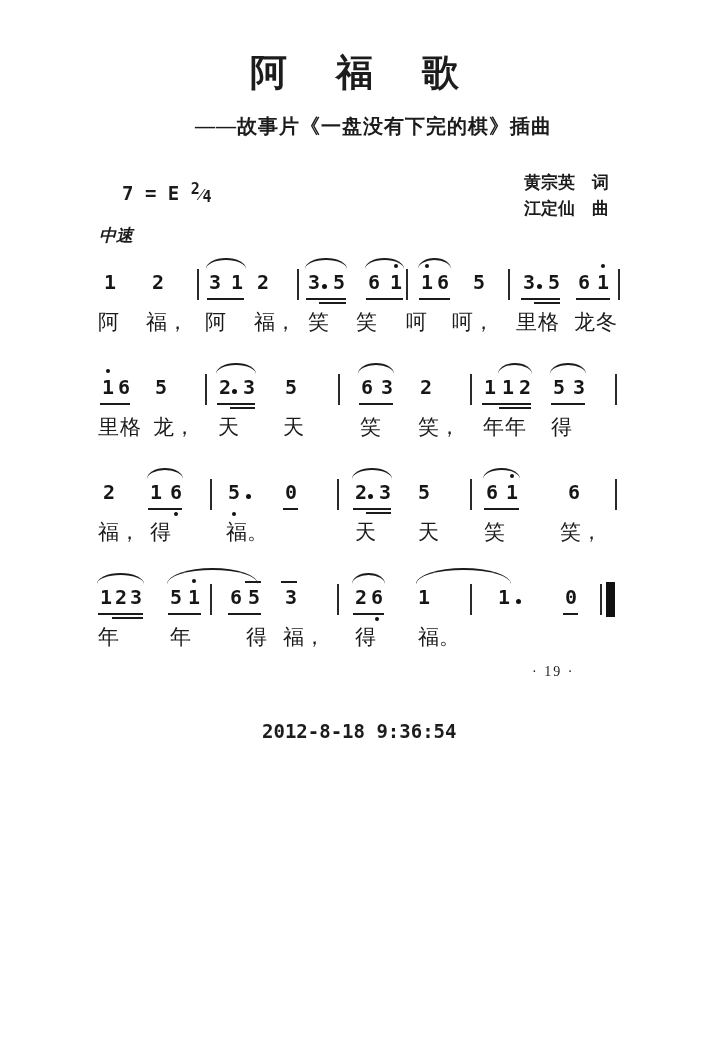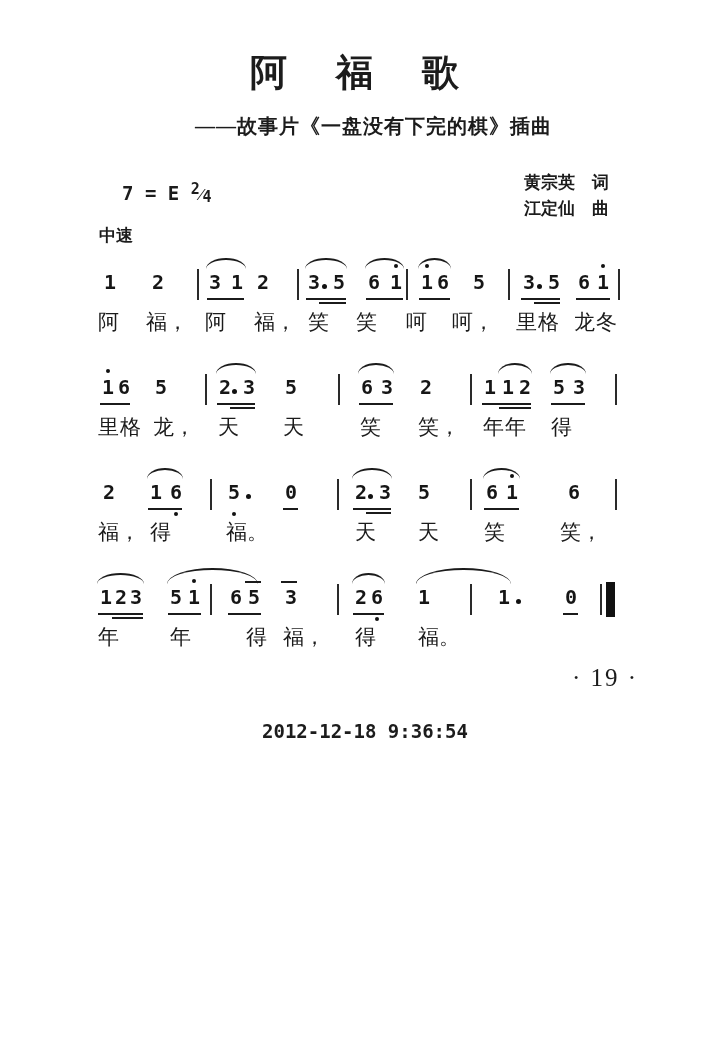--- a/index.html
+++ b/index.html
@@ -22,22 +22,22 @@
     top:180px;left:122px;font-size:19px;font-weight:bold;white-space:nowrap;
     font-family:"DejaVu Sans Mono","Liberation Serif",monospace;
   }
   .keysig .tsn{font-size:15px;vertical-align:6px;}
   .keysig .tss{font-size:17px;}
   .keysig .tsd{font-size:15px;vertical-align:-2px;}
   .credits{
     top:170px;right:92px;text-align:left;font-size:17px;font-weight:bold;
     line-height:26px;white-space:nowrap;
   }
-  .tempo{top:224px;left:99px;font-size:17px;font-weight:bold;white-space:nowrap;}
-  .pagenum{top:664px;left:572px;font-size:25px;letter-spacing:2px;white-space:nowrap;text-align:right;}
+  .tempo{top:224px;left:99px;font-size:17px;font-weight:bold;white-space:nowrap;font-style:italic;}
+  .pagenum{top:664px;left:532px;font-size:14px;letter-spacing:2px;white-space:nowrap;text-align:right;}
   .timestamp{
     top:720px;left:262px;font-size:19px;font-weight:bold;white-space:nowrap;
     font-family:"DejaVu Sans Mono",monospace;
   }
   .system{position:absolute;left:0;width:701px;height:105px;}
   .note{
     position:absolute;top:12px;height:24px;line-height:24px;
     font-family:"DejaVu Sans Mono",monospace;font-weight:bold;font-size:20px;
     color:#161616;
   }
@@ -240,13 +240,13 @@
       <div class="lyric" style="left: 170px;">年</div>
       <div class="lyric" style="left: 246px;">得</div>
       <div class="lyric" style="left: 283px;">福，</div>
       <div class="lyric" style="left: 355px;">得</div>
       <div class="lyric" style="left: 418px;">福。</div>
     </div>
   </div>
 
 <div class="abs pagenum">· 19 ·</div>
 
-<div class="abs timestamp">2012-12-18 9:36:54</div>
+<div class="abs timestamp">2012-8-18 9:36:54</div>
 
 </body></html>

